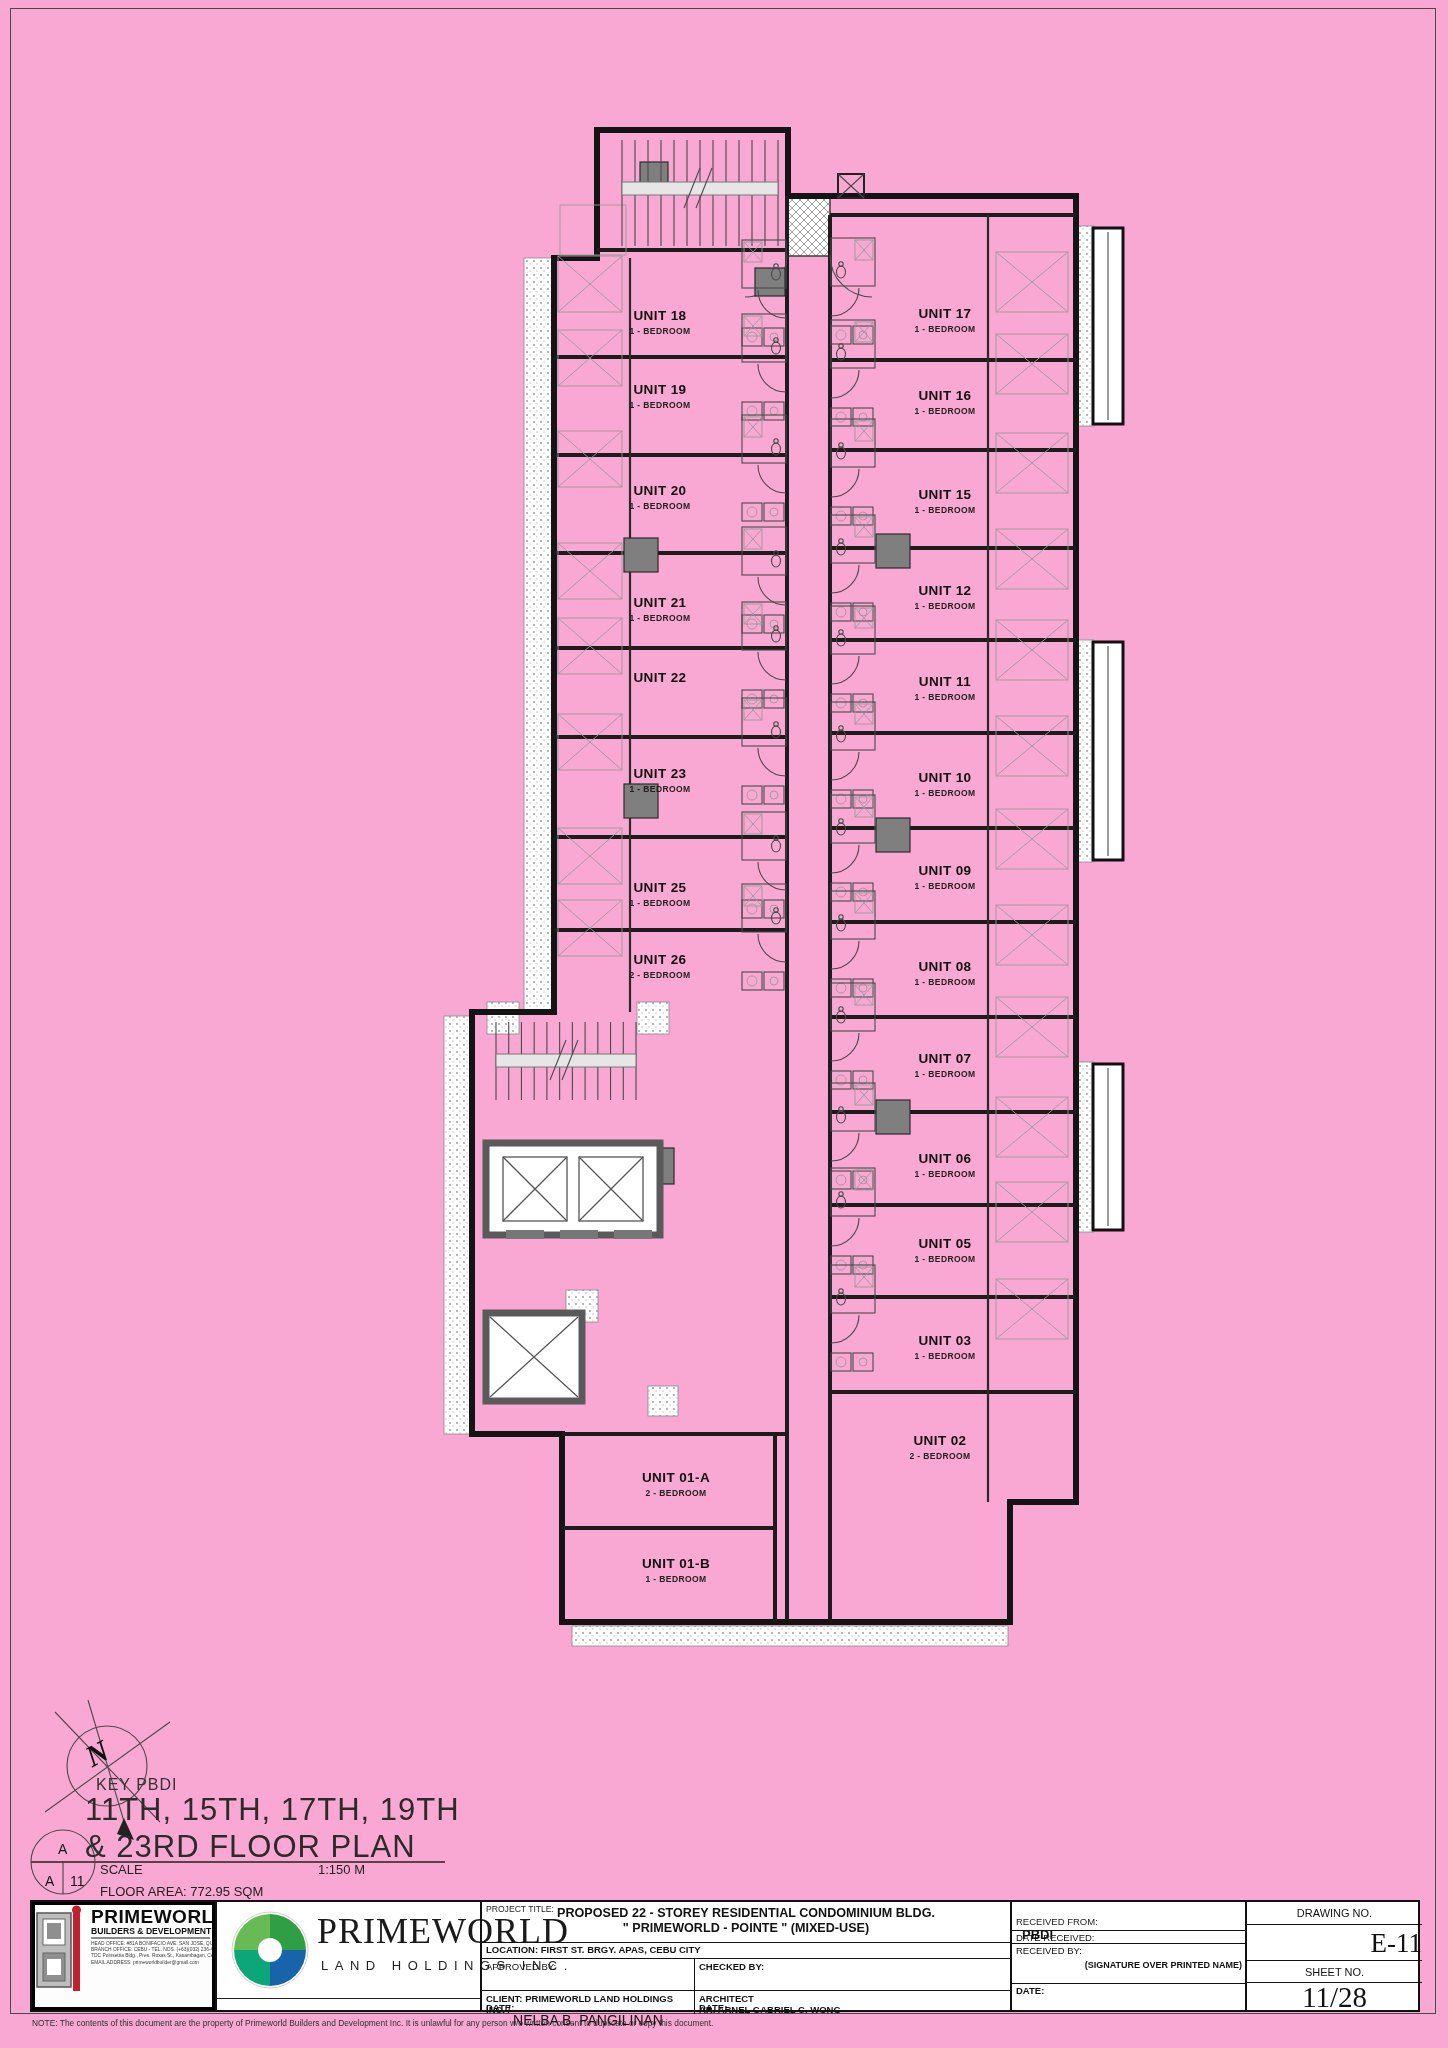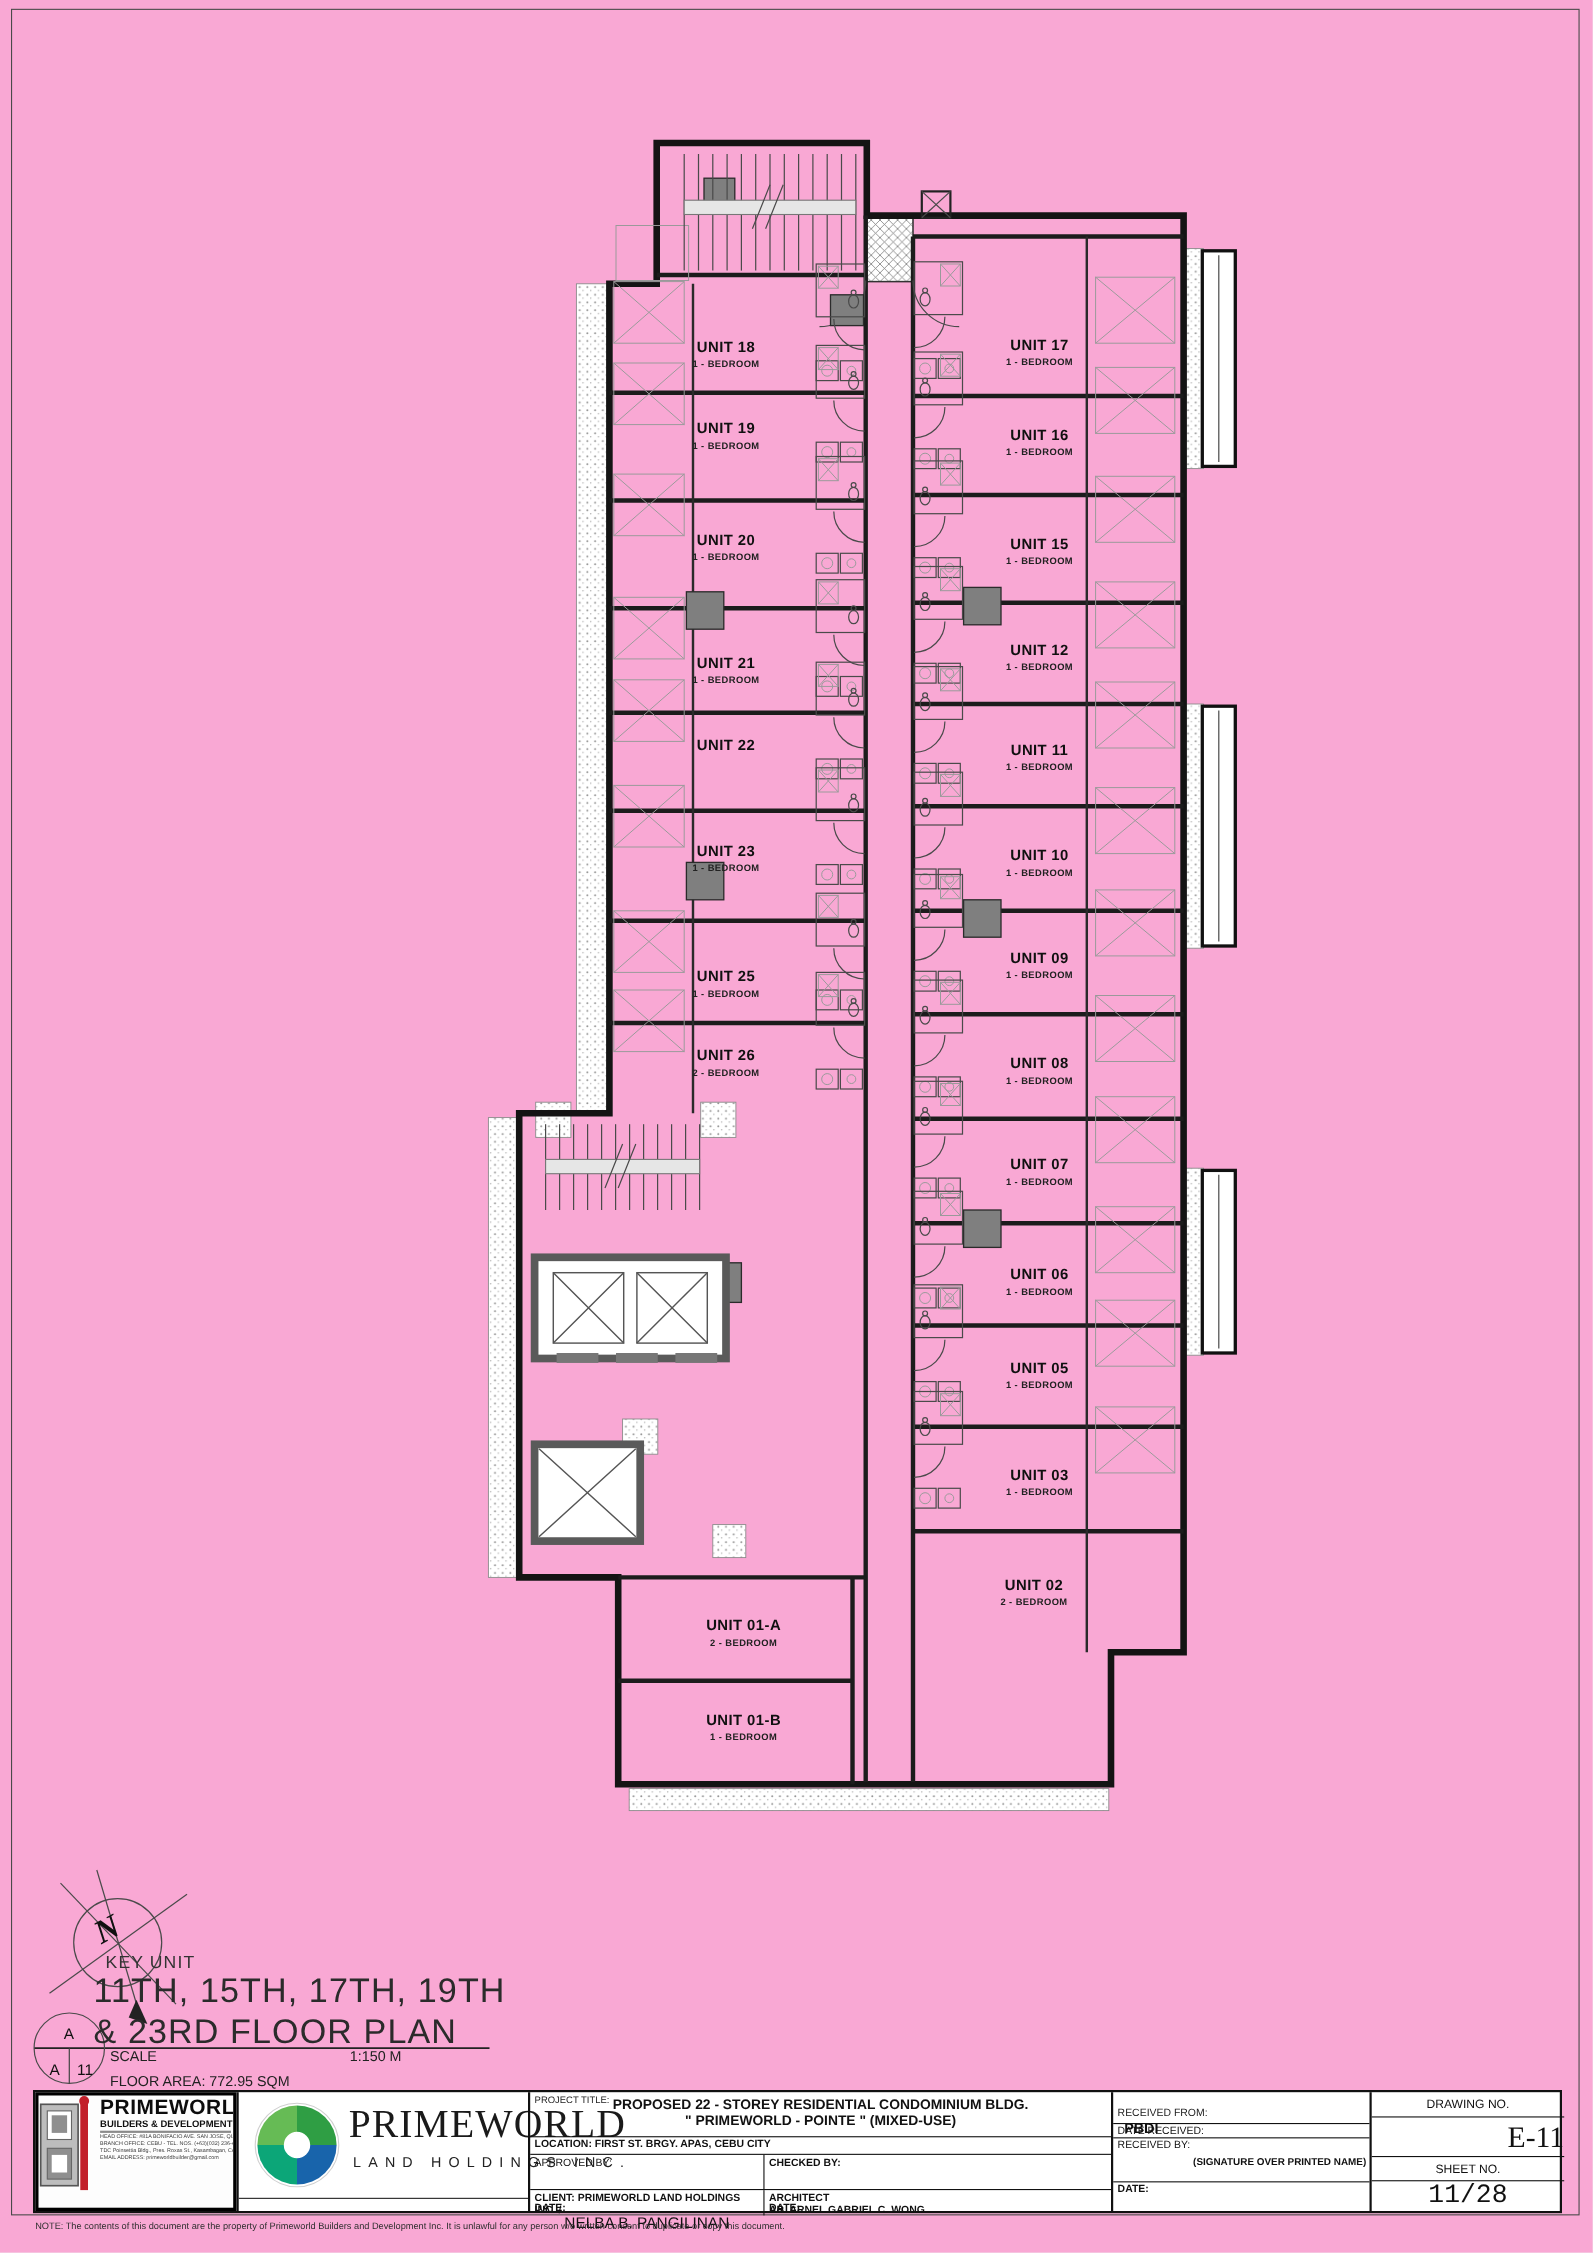--- a/index.html
+++ b/index.html
@@ -66,21 +66,21 @@
   .client-center{text-align:center;font-size:14px;font-weight:normal;line-height:11px}
   .c4 .rf-row{top:0;height:28px;padding:14px 4px}
   .c4 .dr-row{top:28px;height:13px;padding:1px 4px;border-top:1.5px solid #111}
   .c4 .rb-row{top:41px;height:40px;padding:1px 4px;border-top:1.5px solid #111}
   .c4 .dt-row{top:81px;height:27px;padding:1px 4px;border-top:1.5px solid #111}
   .rf-value{font-size:13px;font-weight:bold;padding-left:6px}
   .sig-note{position:absolute;right:3px;bottom:13px;font-size:9px;font-weight:bold}
   .c5 .d1{top:0;height:22px;line-height:22px;text-align:center;font-size:11px}
   .c5 .d2{top:22px;height:36px;border-top:1.5px solid #111;text-align:right;font-family:"Liberation Serif",serif;font-size:27px;line-height:36px}
   .c5 .d3{top:58px;height:22px;border-top:1.5px solid #111;text-align:center;font-size:11px;line-height:22px}
-  .c5 .d4{top:80px;height:28px;border-top:1.5px solid #111;text-align:center;font-family:Liberation Mono, monospace;font-size:24px;line-height:28px}
+  .c5 .d4{top:80px;height:28px;border-top:1.5px solid #111;text-align:center;font-family:Liberation Serif, serif;font-size:29px;line-height:28px}
   .note-line{position:absolute;left:32px;top:2018px;font-size:8.4px;color:#2e2e2e;white-space:nowrap}
 </style>
 </head>
 <body>
 
 <div class="sheet">
   <div class="frame"></div>
 
   <svg id="plan-svg" width="1448" height="2048" viewBox="0 0 1448 2048">
     <defs>
@@ -580,21 +580,21 @@
     <g>
       <line x1="31" y1="1862" x2="445" y2="1862" stroke="#222" stroke-width="1.6"></line>
       <circle cx="63" cy="1862" r="32" class="thin"></circle>
       <line x1="63" y1="1862" x2="63" y2="1894" stroke="#444" stroke-width="1.1"></line>
       <text class="mk" x="58" y="1854">A</text>
       <text class="mk" x="45" y="1886">A</text>
       <text class="mk" x="70" y="1886">11</text>
     </g>
   </svg>
 
-  <div class="kp-label">KEY UNIT</div>
+  <div class="kp-label">KEY PBDI</div>
   <div class="kp-line1">11TH, 15TH, 17TH, 19TH</div>
   <div class="kp-line2">&amp; 23RD FLOOR PLAN</div>
   <div class="kp-scale-label">SCALE</div>
   <div class="kp-scale-value">1:150 M</div>
   <div class="kp-area">FLOOR AREA: 772.95 SQM</div>
 
   <div class="tb">
 
     <div class="cell c1">
       <div class="c1-inner">

